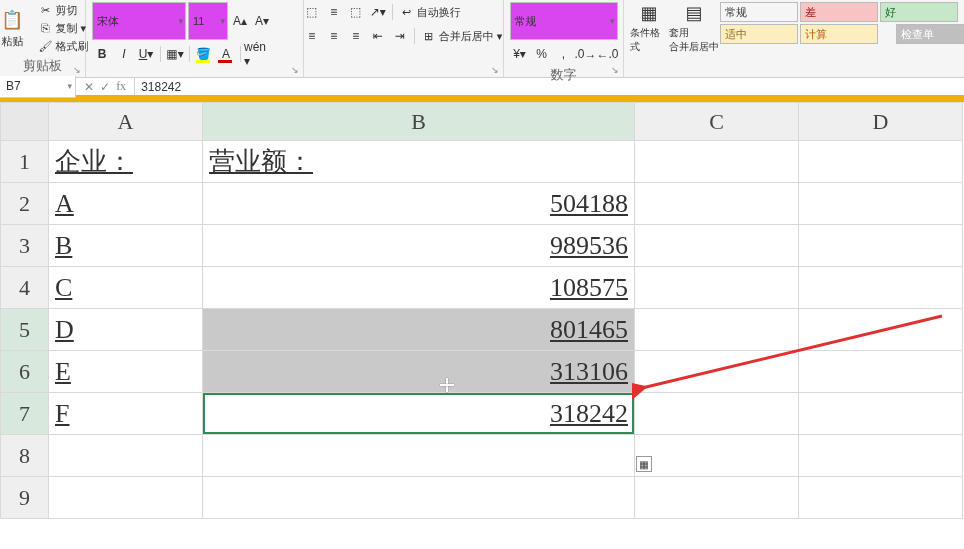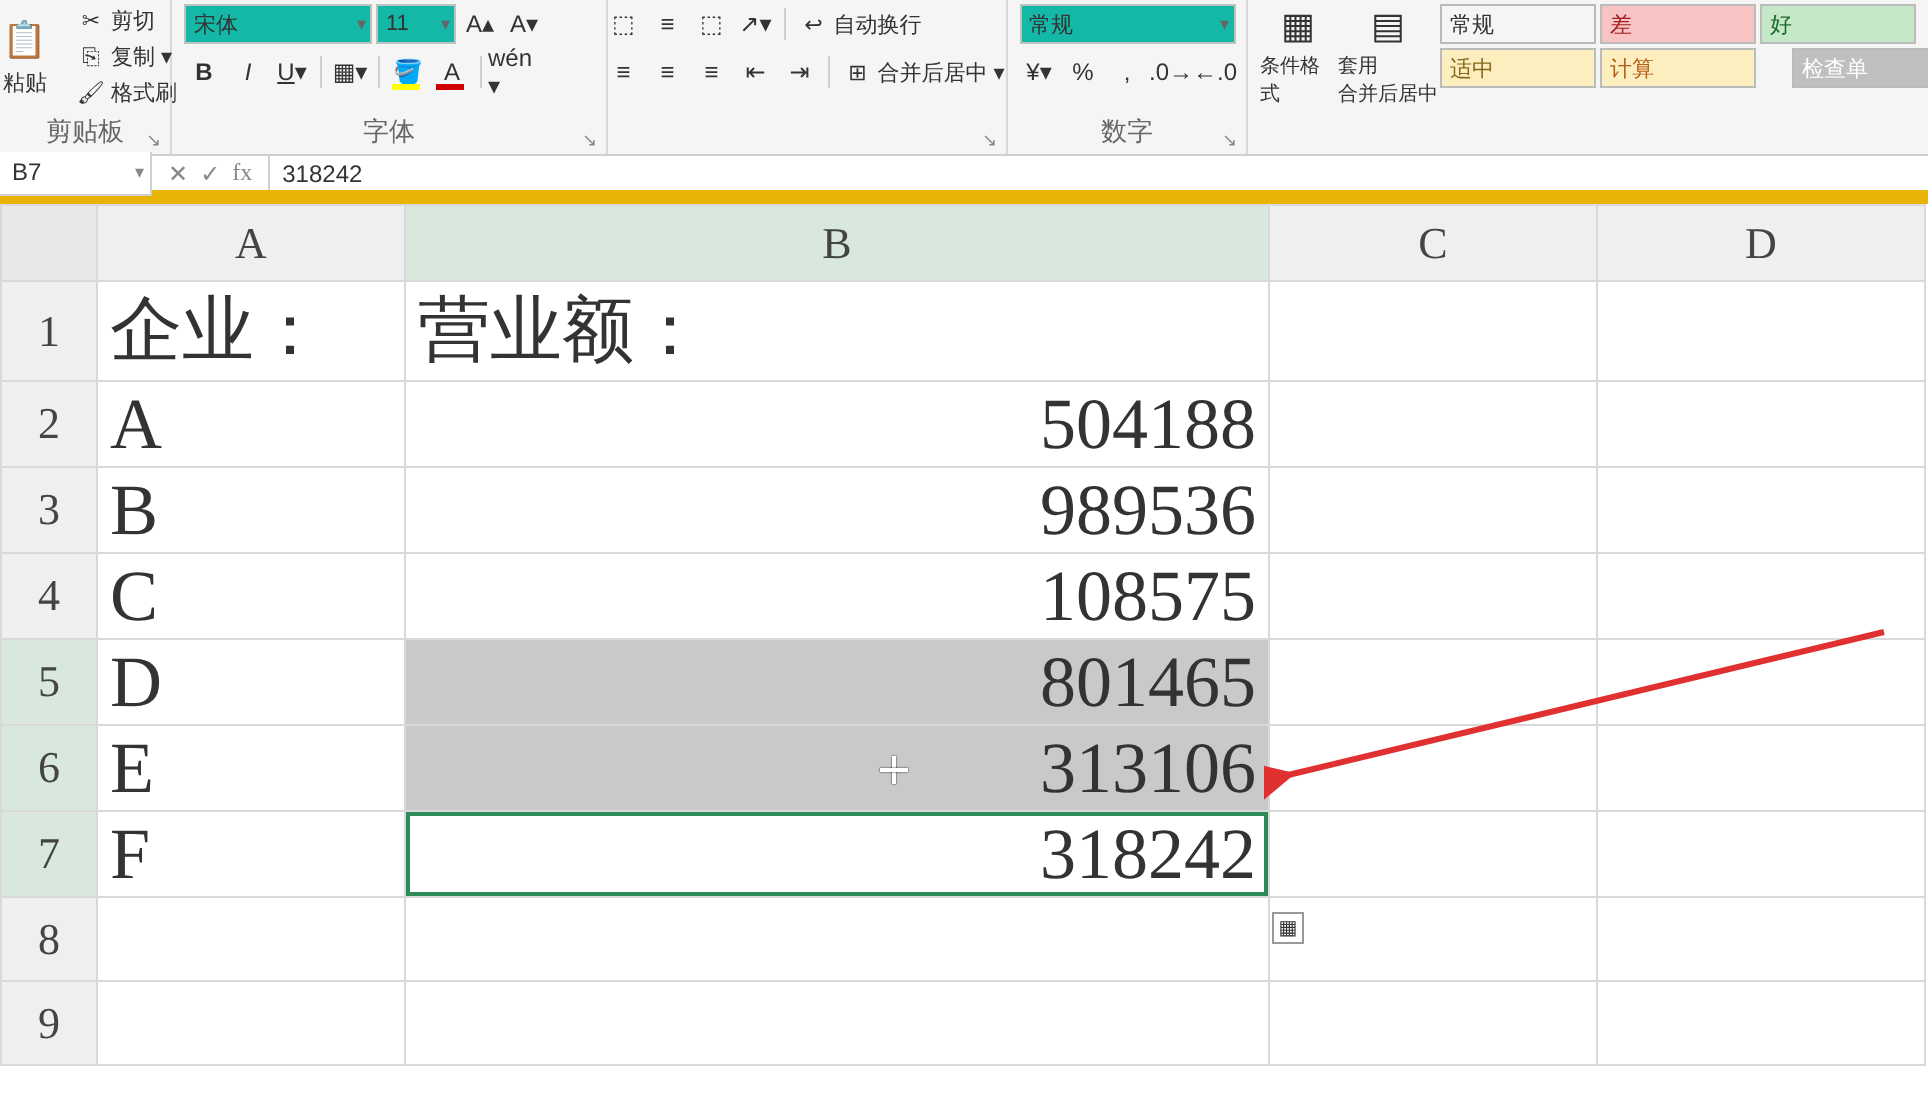--- a/index.html
+++ b/index.html
@@ -13,21 +13,21 @@
 .rgroup-corner { position: absolute; right: 2px; bottom: 2px; width: 10px; height: 10px; font-size: 9px; color: #888; cursor: pointer; }
 
 .big-btn { display: flex; flex-direction: column; align-items: center; justify-content: center; width: 38px; height: 52px; cursor: pointer; border-radius: 2px; }
 .big-btn .icon { width: 24px; height: 24px; display: flex; align-items: center; justify-content: center; font-size: 18px; }
 .big-btn .lbl { font-size: 11px; margin-top: 2px; }
 
 .mini-col { display: flex; flex-direction: column; gap: 1px; }
 .mini-btn { display: flex; align-items: center; gap: 3px; height: 17px; padding: 0 3px; cursor: pointer; font-size: 11px; border-radius: 2px; white-space: nowrap; }
 .mini-btn .mi { width: 14px; height: 14px; display: inline-flex; align-items: center; justify-content: center; font-size: 11px; }
 
-.sel { border: 1px solid #c0c0c0; background: #14b8a6; height: 20px; font-size: 11px; padding: 0 14px 0 4px; position: relative; display: inline-flex; align-items: center; cursor: pointer; }
+.sel { border: 1px solid #c0c0c0; background: #d946ef; height: 38px; font-size: 11px; padding: 0 14px 0 4px; position: relative; display: inline-flex; align-items: center; cursor: pointer; }
 .sel::after { content: "▾"; position: absolute; right: 2px; font-size: 9px; color: #666; }
 
 .icon-row { display: flex; gap: 2px; align-items: center; }
 .icon-btn { width: 20px; height: 20px; display: inline-flex; align-items: center; justify-content: center; cursor: pointer; border-radius: 2px; font-size: 12px; }
 .sep { width: 1px; height: 16px; background: #d0d0d0; margin: 0 2px; }
 
 .style-cell { width: 78px; height: 20px; border: 1px solid #bbb; display: inline-flex; align-items: center; padding: 0 4px; font-size: 11px; cursor: pointer; }
 .style-grid { display: grid; grid-template-columns: repeat(3, 78px); gap: 2px; }
 
 
@@ -39,21 +39,21 @@
 .fxlbl { font-family: serif; }
 .finput { flex: 1; padding: 0 6px; font-size: 12px; }
 
 
 .sheet { position: relative; background: #fff; }
 table.grid { border-collapse: collapse; table-layout: fixed; }
 table.grid th, table.grid td { border: 1px solid #d9d9d9; font-weight: normal; }
 th.corner { width: 48px; height: 38px; background: #e8e8e8; }
 th.colh { background: #efefef; height: 38px; font-family: "SimSun", serif; font-size: 22px; color: #444; text-align: center; }
 th.rowh { width: 48px; background: #efefef; font-family: "SimSun", serif; font-size: 22px; color: #444; text-align: center; }
-td.cell { height: 42px; font-family: "SimSun", serif; font-size: 36px; padding: 0 6px; vertical-align: middle; }
+td.cell { height: 42px; font-family: "SimSun", serif; font-size: 26px; padding: 0 6px; vertical-align: middle; text-decoration: underline; }
 .colA { width: 154px; }
 .colB { width: 432px; }
 .colC { width: 164px; }
 .colD { width: 164px; }
 .ta-l { text-align: left; }
 .ta-r { text-align: right; }
 .sel-range { background: #c9c9c9; margin-top: 34px; }
 .active-cell { background: #fff; box-shadow: inset 0 0 0 2px #2d8b57; }
 .active-colh { background: #d8e8dd !important; color: #2d7d4f; }
 .active-rowh { background: #d8e8dd !important; color: #2d7d4f; }
@@ -117,21 +117,20 @@
         <div class="icon-btn"><u>U</u> ▾</div>
         <span class="sep"></span>
         <div class="icon-btn">▦▾</div>
         <span class="sep"></span>
         <div class="icon-btn" style="position:relative">🪣<span style="position:absolute;bottom:1px;left:2px;width:14px;height:3px;background:#ffff00"></span></div>
         <div class="icon-btn" style="position:relative">A<span style="position:absolute;bottom:1px;left:2px;width:14px;height:3px;background:#d00000"></span></div>
         <span class="sep"></span>
         <div class="icon-btn">wén ▾</div>
       </div>
     </div>
-    <div class="rgroup-label">字体</div>
     <div class="rgroup-corner">↘</div>
   </div>
 
   <div class="rgroup" style="width:200px">
     <div class="rgroup-body" style="flex-direction:column;gap:4px;align-items:flex-start">
       <div class="icon-row">
         <div class="icon-btn">⬚</div>
         <div class="icon-btn">≡</div>
         <div class="icon-btn">⬚</div>
         <div class="icon-btn">↗▾</div>

